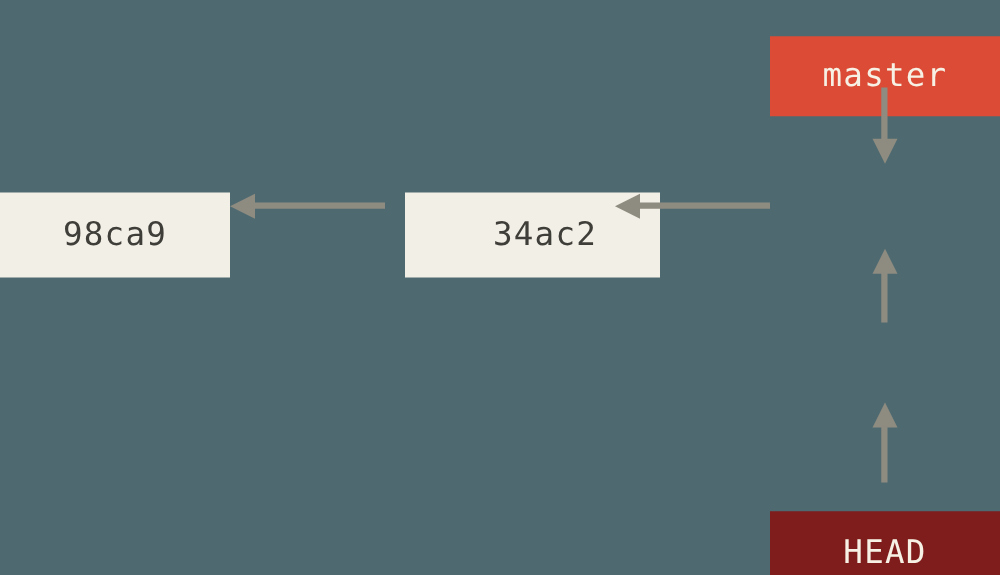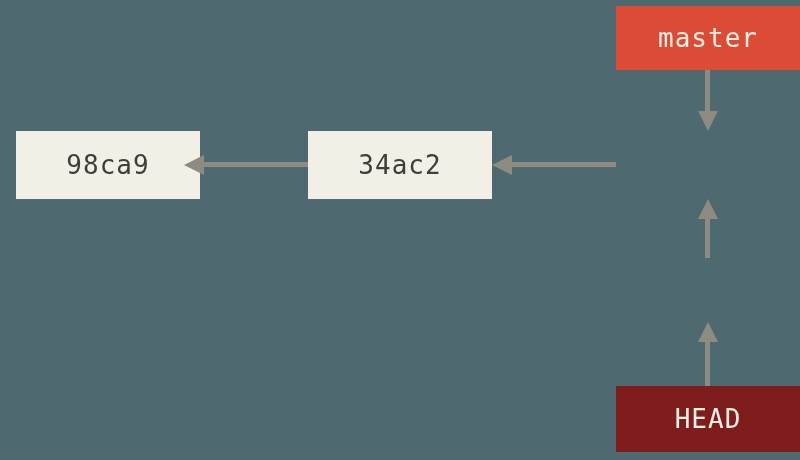--- a/index.html
+++ b/index.html
@@ -11,20 +11,21 @@
     overflow: hidden;
     font-family: "DejaVu Sans Mono", "Liberation Mono", monospace;
   }
   .box {
     position: absolute;
     display: flex;
     align-items: center;
     justify-content: center;
     font-size: 26px;
     letter-spacing: 1px;
+    margin-top: 23px;
   }
   .commit {
     background: #f1efe6;
     color: #403e39;
     width: 184px;
     height: 68px;
     top: 131px;
   }
   .branch {
     background: #dc4b35;
@@ -71,24 +72,24 @@
     border-right: 10px solid transparent;
     border-top: 20px solid #8e8b80;
     left: 698px;
   }
 </style>
 </head>
 <body>
 
 <div class="stage">
 
-  <div class="box commit" style="left:16px;align-items:center;">
+  <div class="box commit" style="left:0;align-items:center;">
     <span>98ca9</span>
   </div>
-  <div class="box commit" style="left:308px;">
+  <div class="box commit" style="left:324px;padding-left:20px;">
     <span>34ac2</span>
   </div>
 
   <div class="box branch" style="top:6px;">
     <span>master</span>
   </div>
   <div class="box head">
     <span>HEAD</span>
   </div>
 

